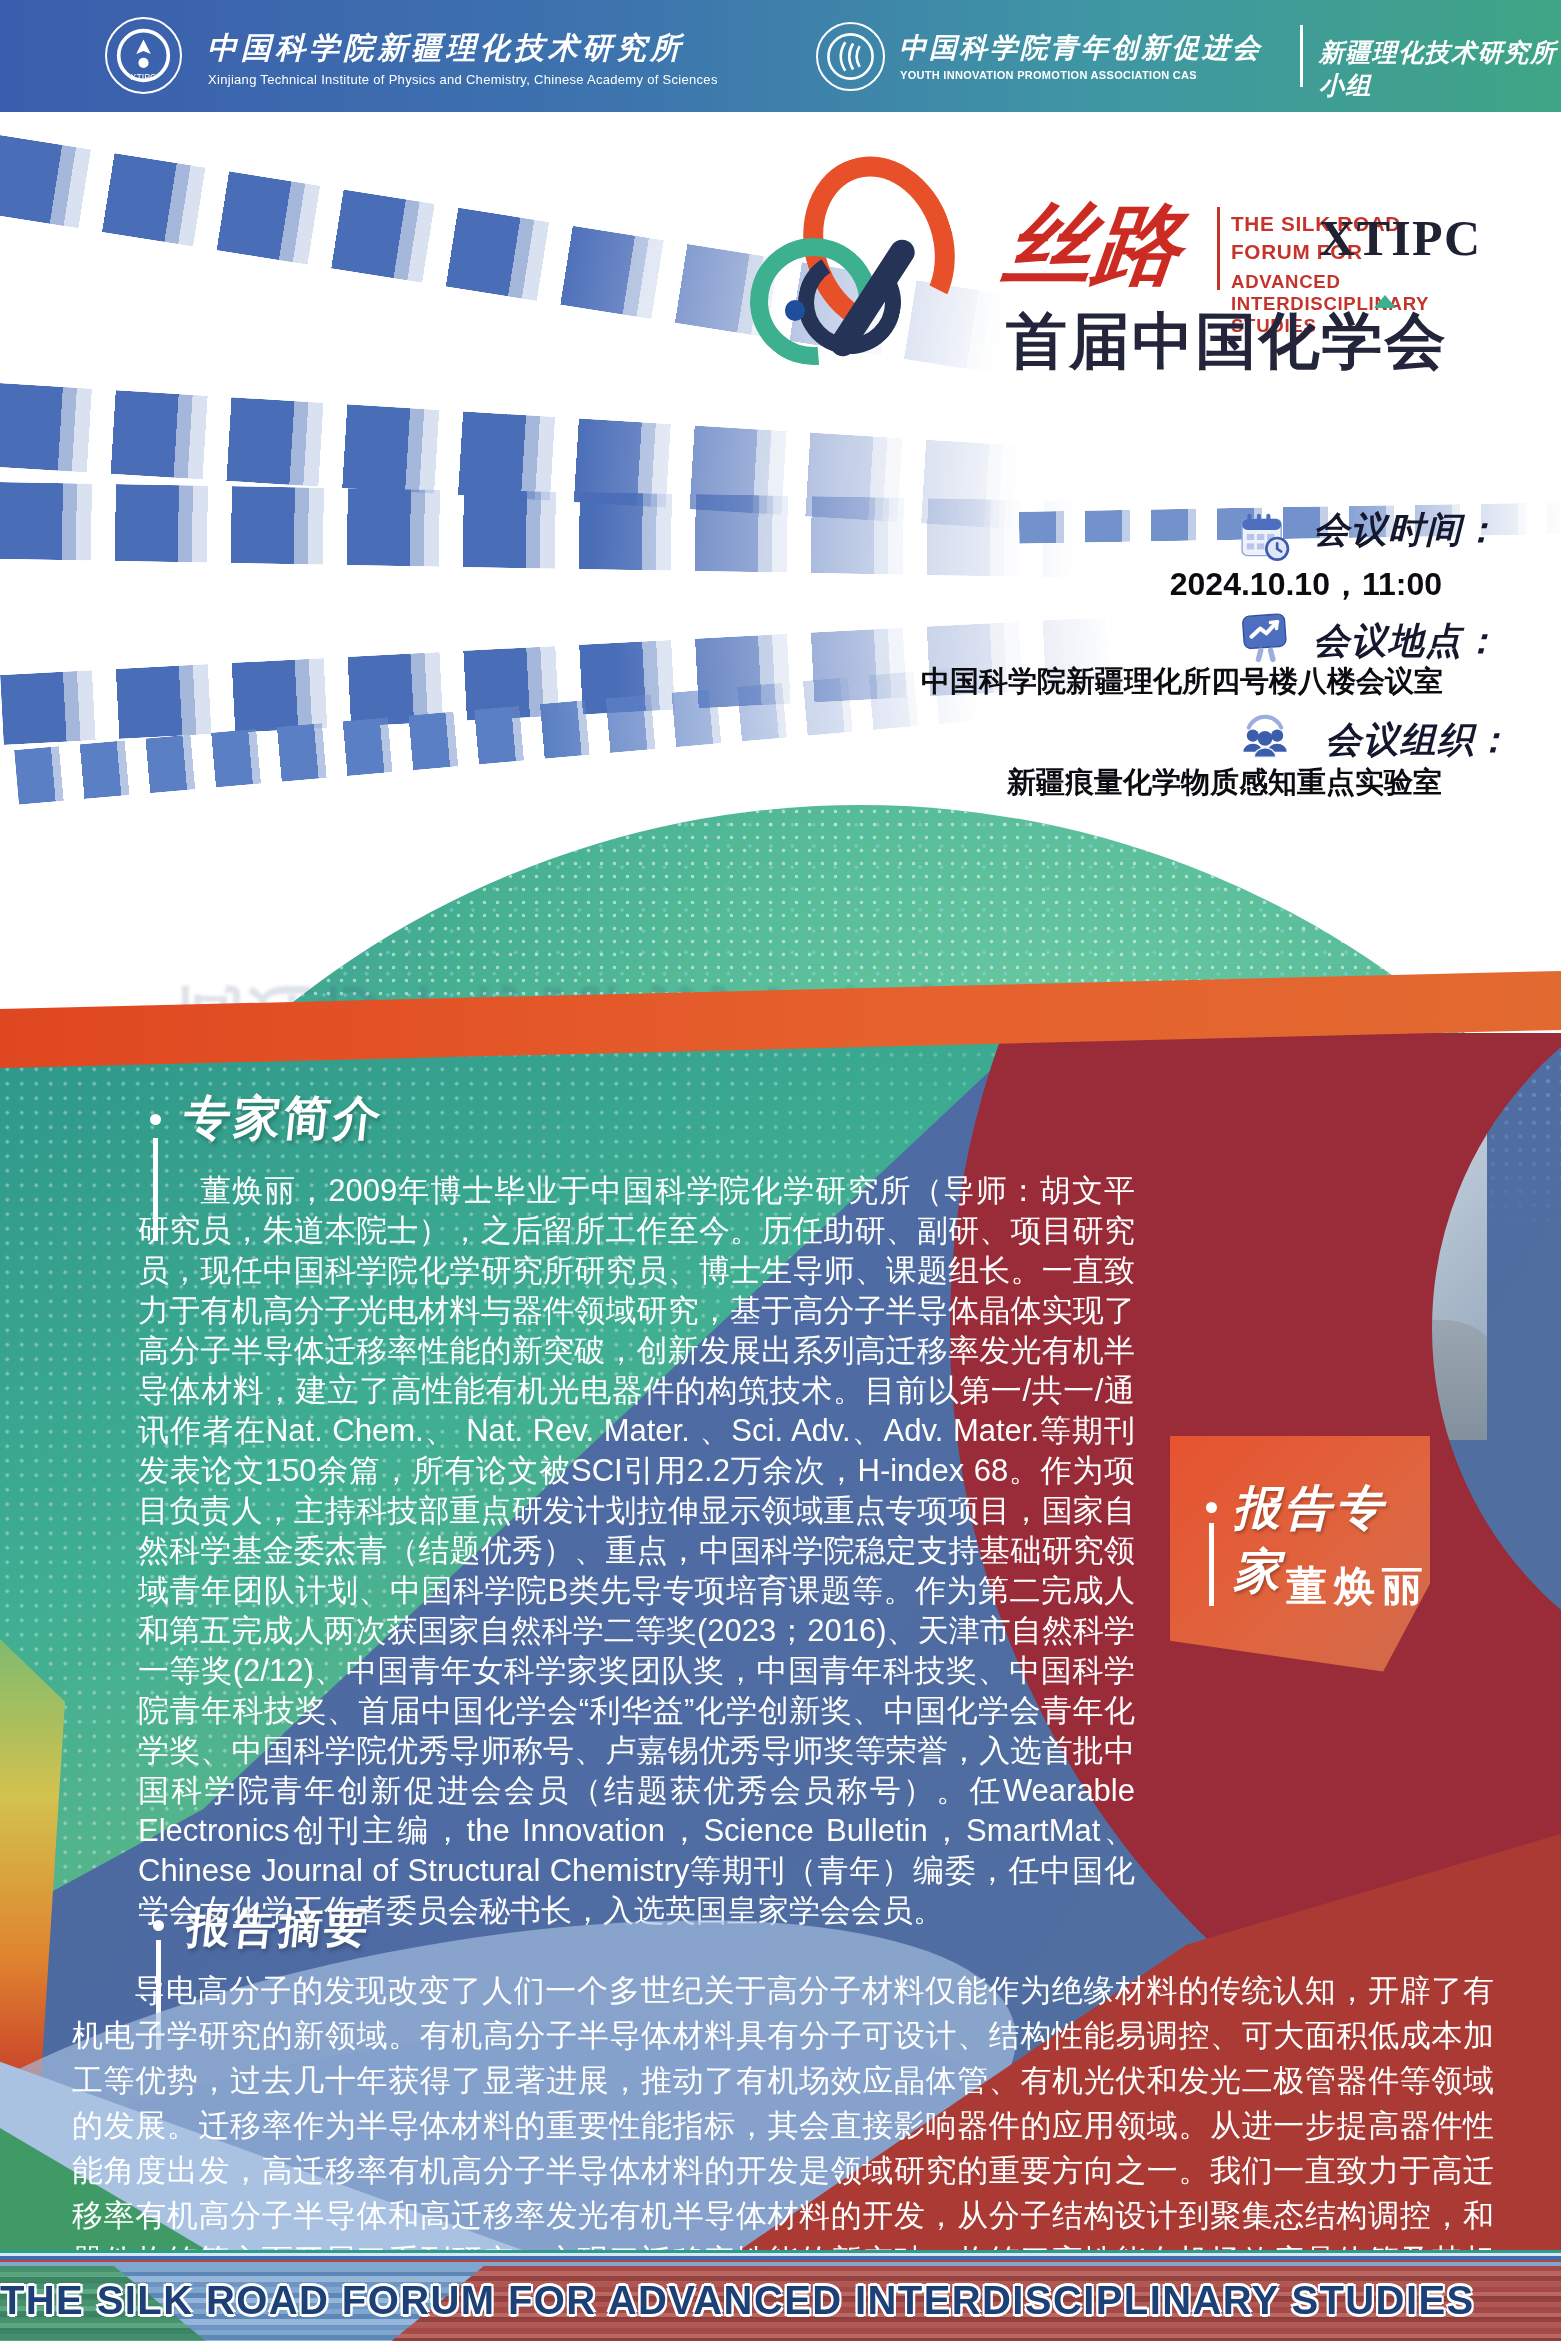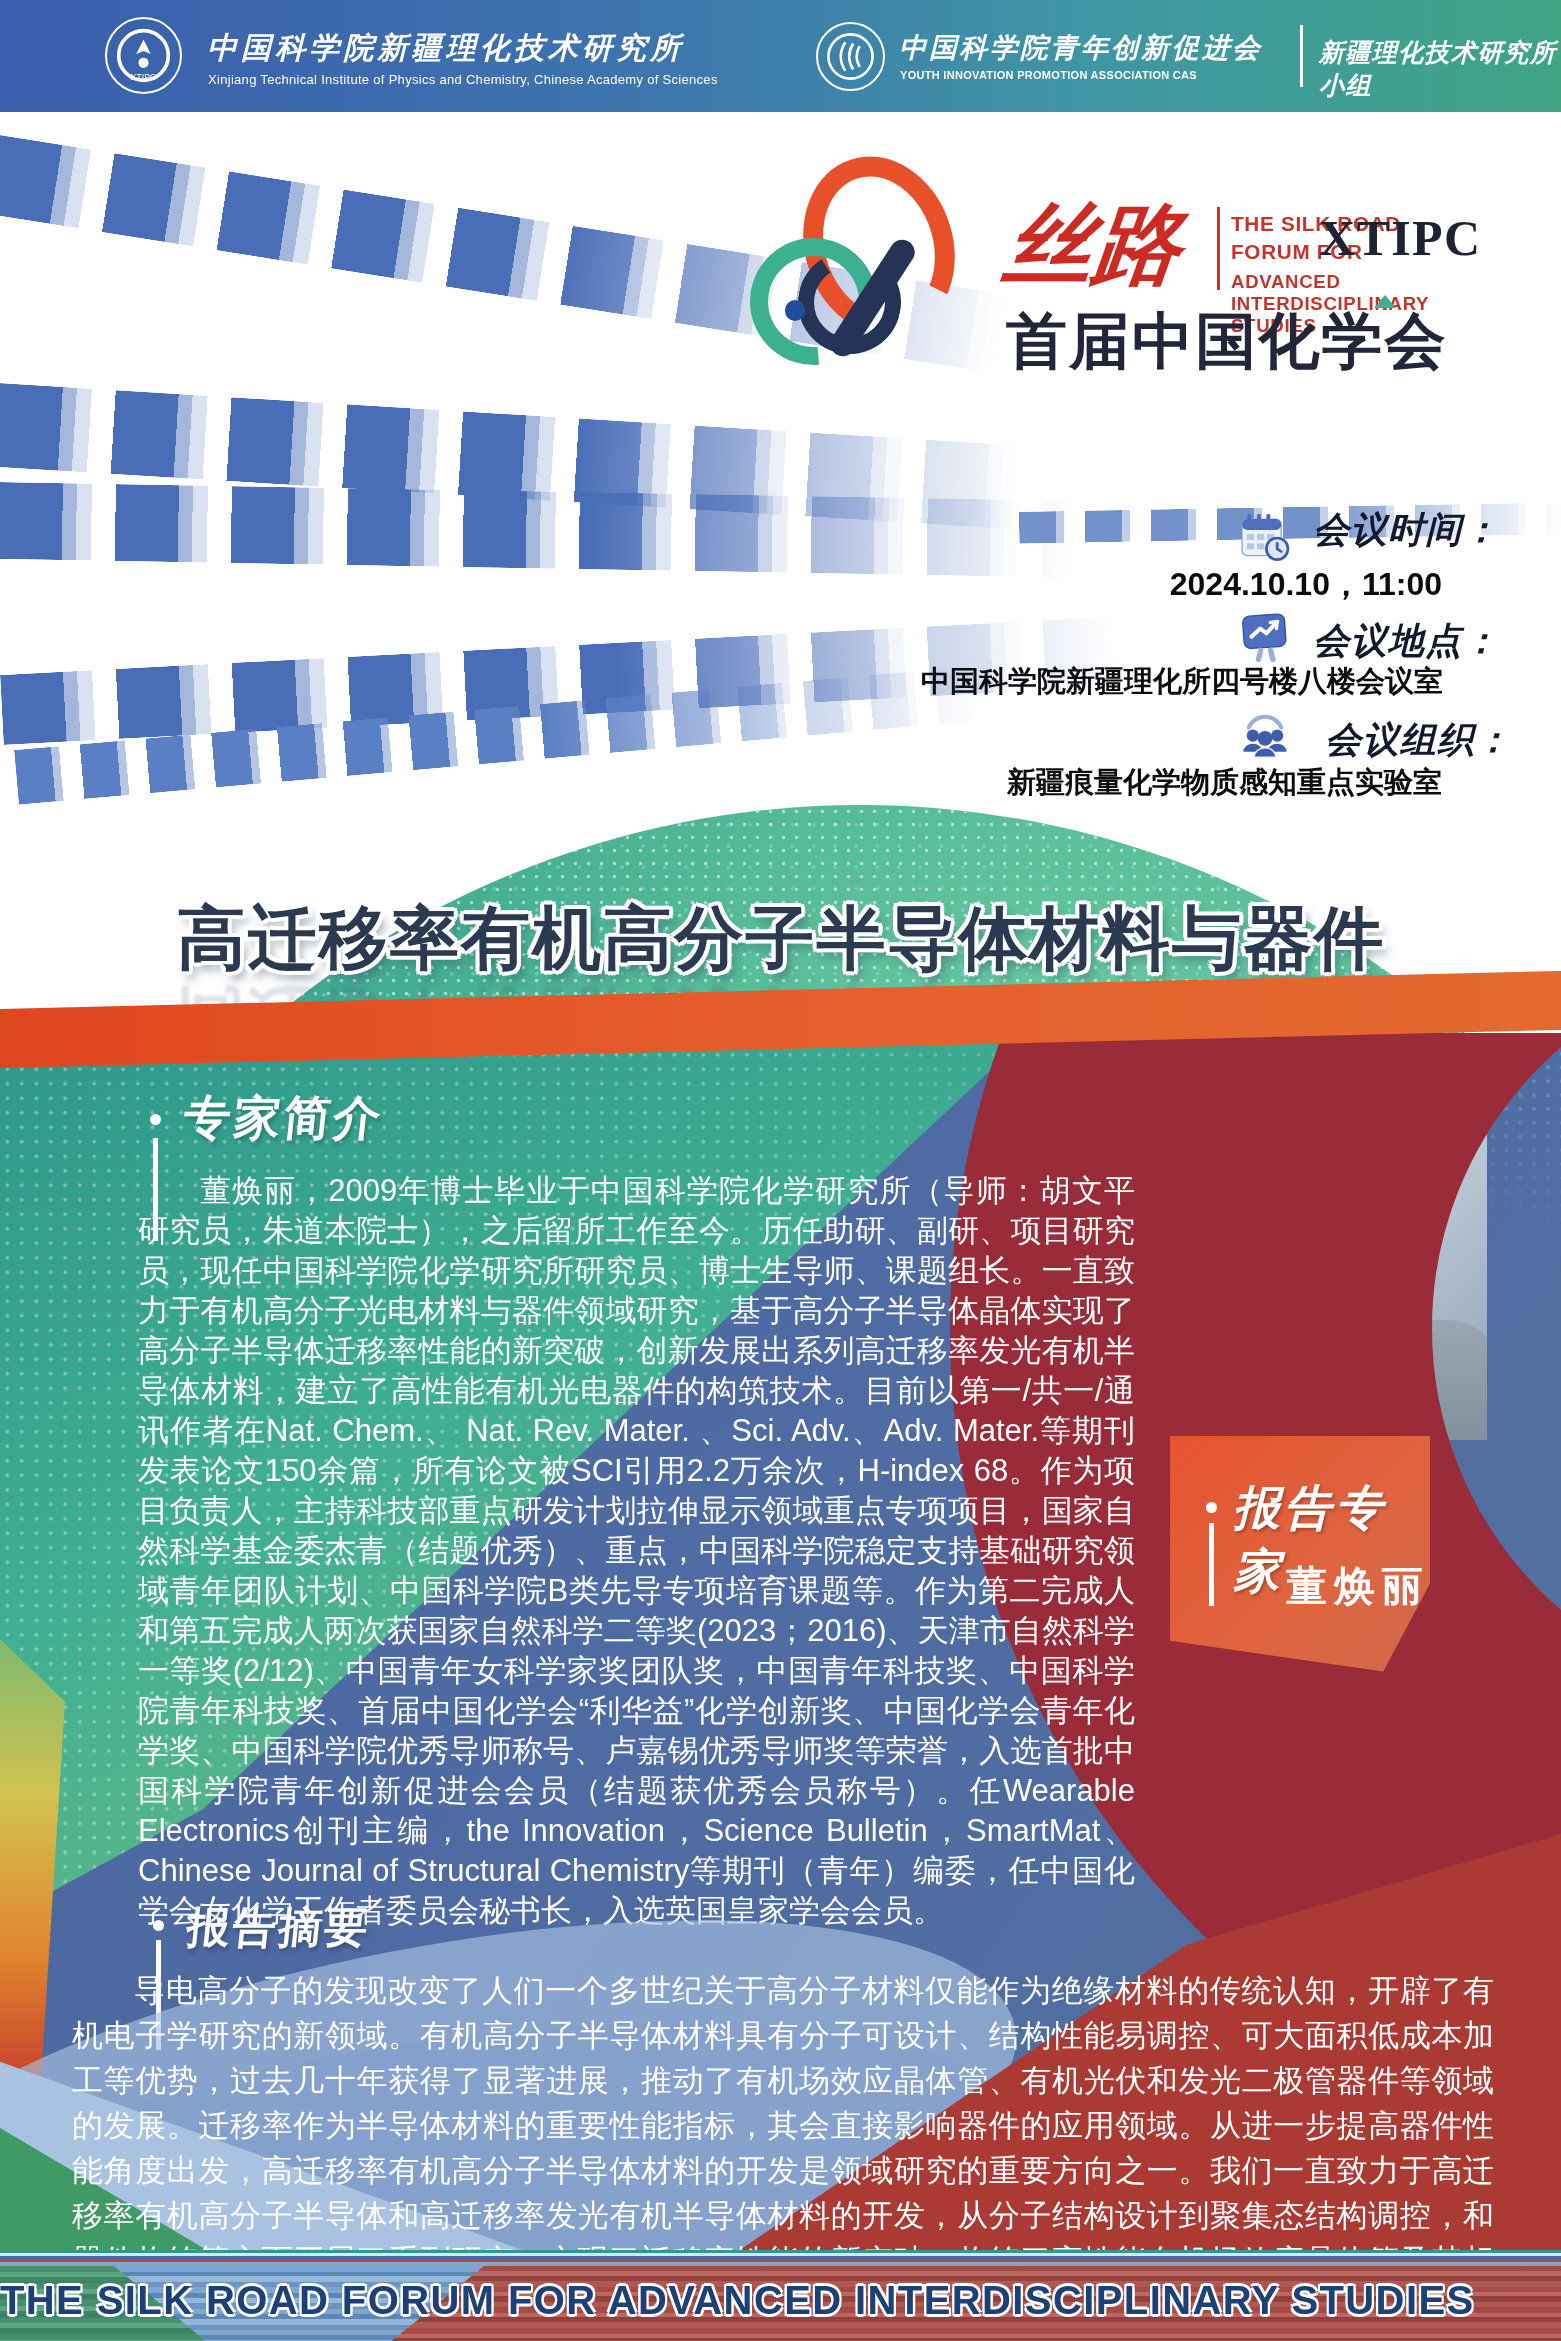--- a/index.html
+++ b/index.html
@@ -218,21 +218,20 @@
           <path d="M8 62 a14 12 0 0 1 28 0 z" fill="#3c5dab"></path>
           <path d="M44 62 a14 12 0 0 1 28 0 z" fill="#3c5dab"></path>
           <path d="M24 70 a16 14 0 0 1 32 0 z" fill="#3c5dab" stroke="#eef2fb" stroke-width="2"></path>
         </svg>
     </div>
     <div class="abs m-label" style="left:1313px;top:716px;margin-left:12px;">会议组织：</div>
     <div class="abs m-value" style="left:936px;top:763px;width:506px;font-size:29px;">新疆痕量化学物质感知重点实验室</div>
   </div>
 
   <div class="abs title-reflect" style="z-index:3;">高迁移率有机高分子半导体材料与器件</div>
-  <div class="abs main-title" style="z-index:4;">高迁移率有机高分子半导体材料与器件</div>
 
   <div class="abs band-sliver"></div>
   <div class="abs band"></div>
 
   <div class="abs panel">
     <div class="green"></div>
     <div class="warmstrip"></div>
     <div class="dots-tr"></div>
 
     <div class="abs" style="left:1130px;top:110px;width:44px;height:241px;background:#fff;border-left:4.1px double #2e8e6d;box-sizing:border-box;">

